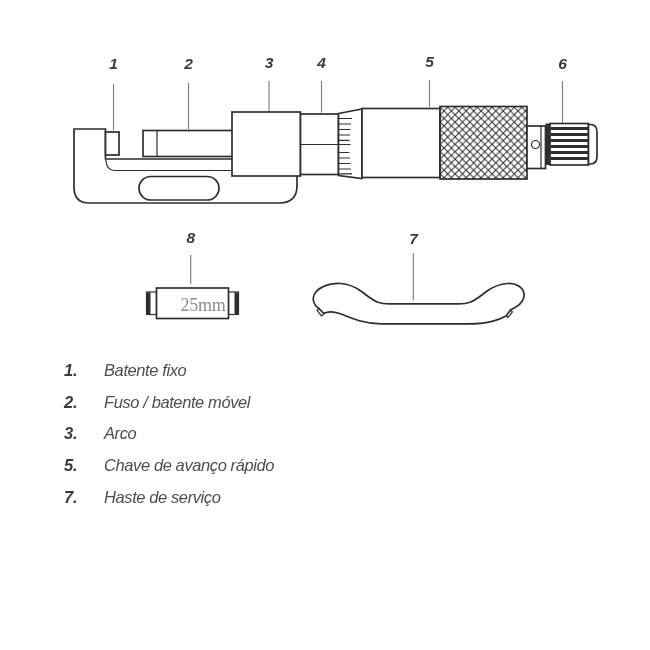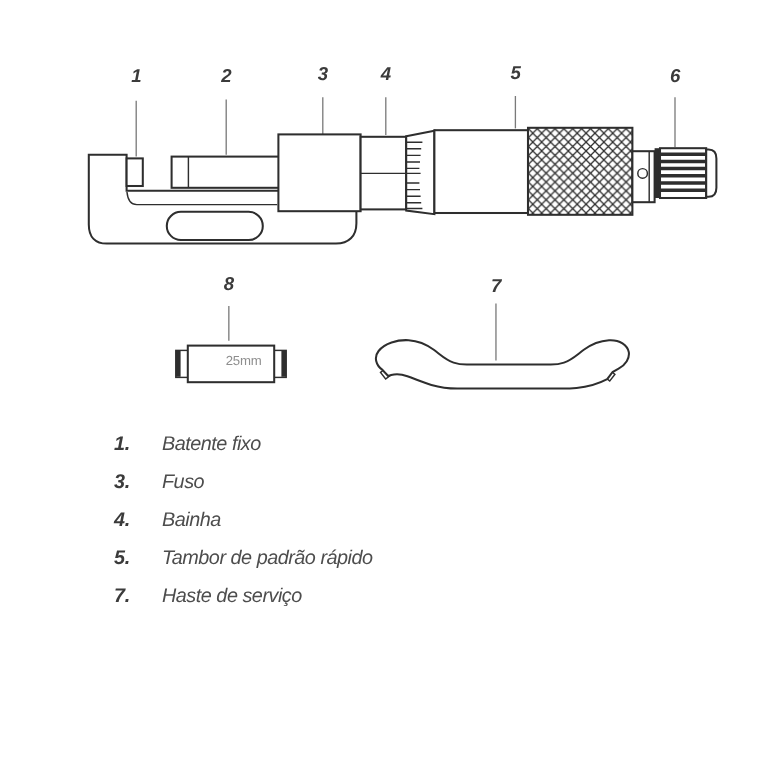--- a/index.html
+++ b/index.html
@@ -16,24 +16,24 @@
   .stripe { stroke:var(--ink,#2e2e2e); stroke-width:2.9; }
   .knurl-line { stroke:var(--ink,#2e2e2e); stroke-width:1.05; fill:none; }
 
   .callout {
     position:absolute; transform:translateX(-50%);
     font-size:15.5px; font-weight:700; font-style:italic;
     color:var(--legend_number,#3b3b3b); letter-spacing:-0.3px;
   }
   .rod-label {
     position:absolute; left:156px; top:295px; width:94px; text-align:center;
-    font-size:11px; color:var(--muted,#8e8e8e); letter-spacing:-0.2px;
+    font-size:18px; color:var(--muted,#8e8e8e); letter-spacing:-0.2px;font-family:Liberation Serif, serif;
   }
   #legend { position:absolute; left:64px; top:355px; }
-  .legend-row { height:31.7px; line-height:31.7px; white-space:nowrap;margin-left:31px; }
+  .legend-row { height:31.7px; line-height:31.7px; white-space:nowrap; }
   .legend-num {
     display:inline-block; width:40px; font-weight:700; font-style:italic;
     font-size:16.5px; color:var(--legend_number,#3b3b3b); letter-spacing:-0.3px;
   }
   .legend-label {
     font-style:italic; font-size:16.5px; color:var(--legend_text,#4d4d4d);
     letter-spacing:-0.4px;
   }
 </style>
 </head>
@@ -155,26 +155,26 @@
   <div class="callout" style="left:190.7px; top:229px;">8</div>
   <div class="callout" style="left:413.3px; top:230px;">7</div>
 
   <div class="rod-label">25mm</div>
 
   <div id="legend">
     <div class="legend-row">
       <span class="legend-num">1.</span><span class="legend-label">Batente fixo</span>
     </div>
     <div class="legend-row">
-      <span class="legend-num">3.</span><span class="legend-label">Fuso</span>
+      <span class="legend-num">2.</span><span class="legend-label">Fuso / batente móvel</span>
     </div>
     <div class="legend-row">
-      <span class="legend-num">4.</span><span class="legend-label">Bainha</span>
+      <span class="legend-num">3.</span><span class="legend-label">Arco</span>
     </div>
     <div class="legend-row">
-      <span class="legend-num">5.</span><span class="legend-label">Tambor de padrão rápido</span>
+      <span class="legend-num">5.</span><span class="legend-label">Chave de avanço rápido</span>
     </div>
     <div class="legend-row">
       <span class="legend-num">7.</span><span class="legend-label">Haste de serviço</span>
     </div>
   </div>
 
 </div>
 
 </body></html>

